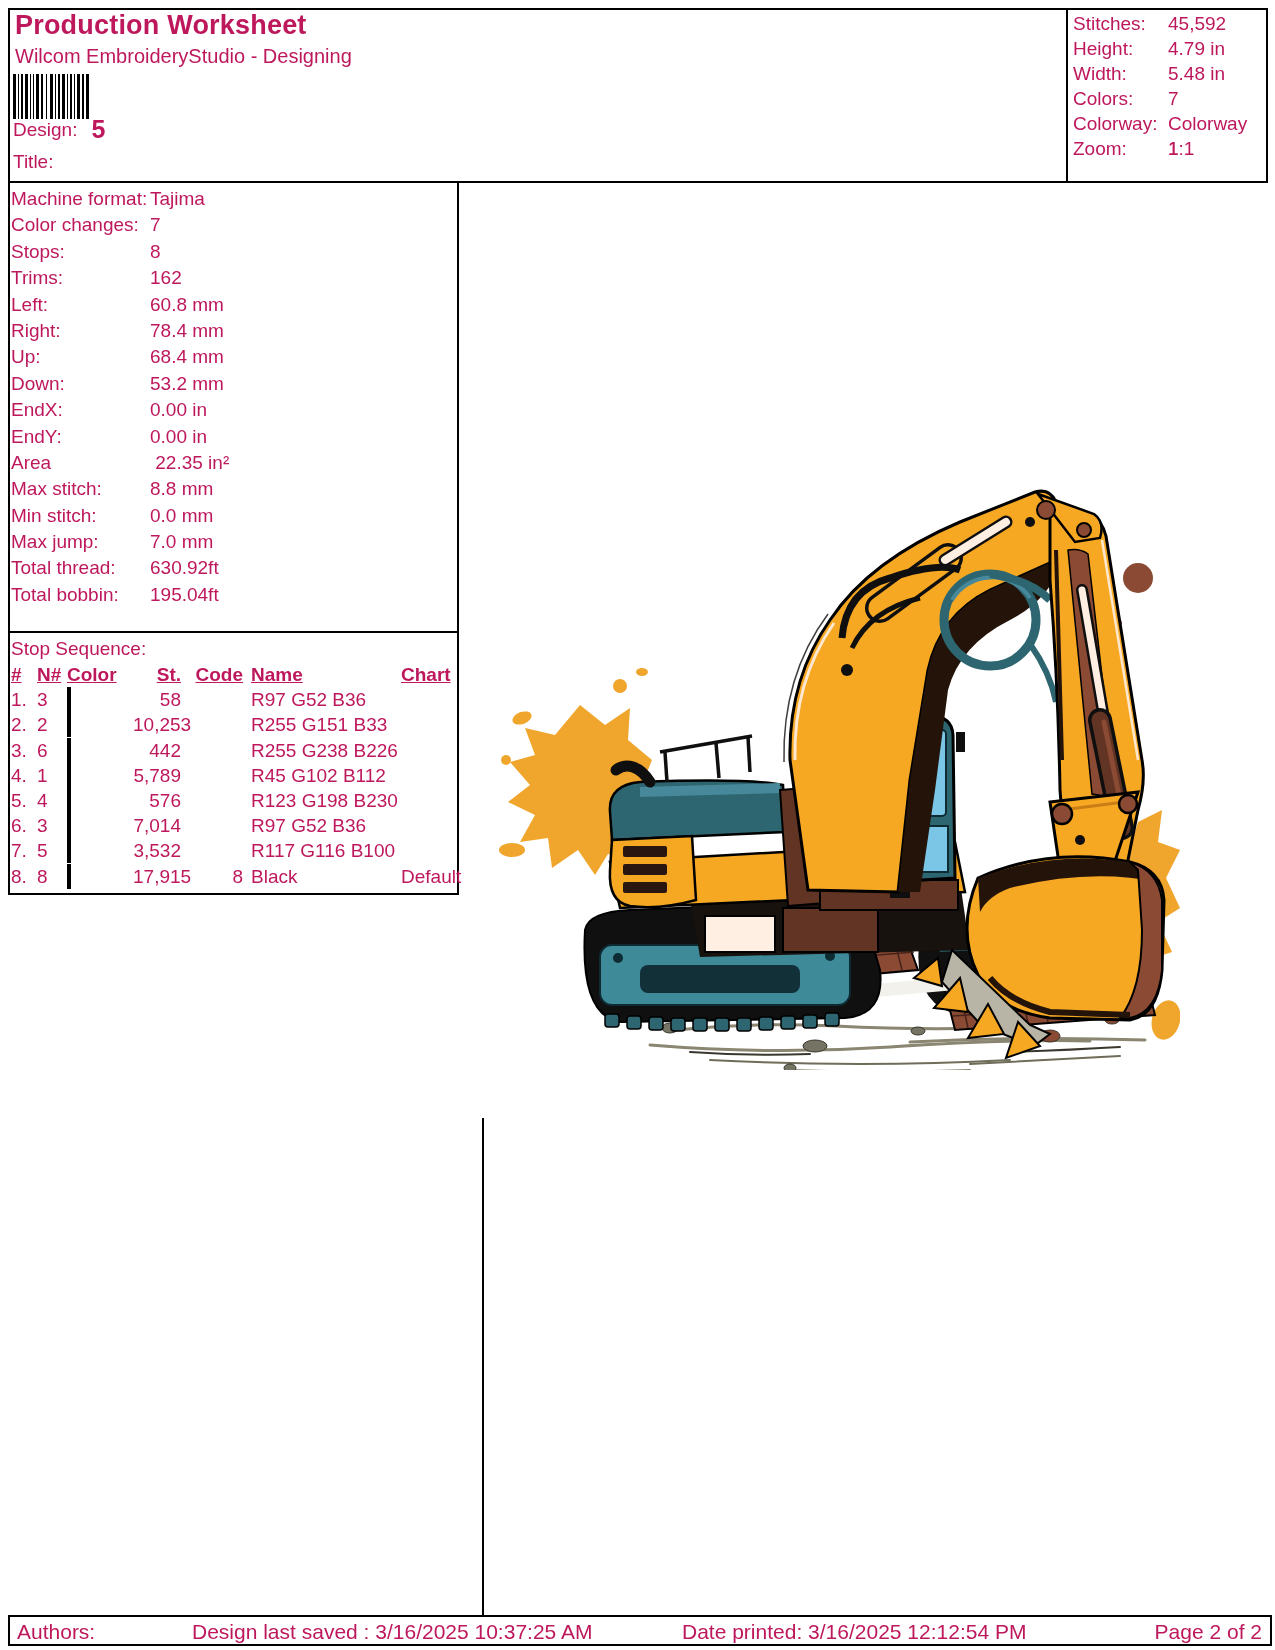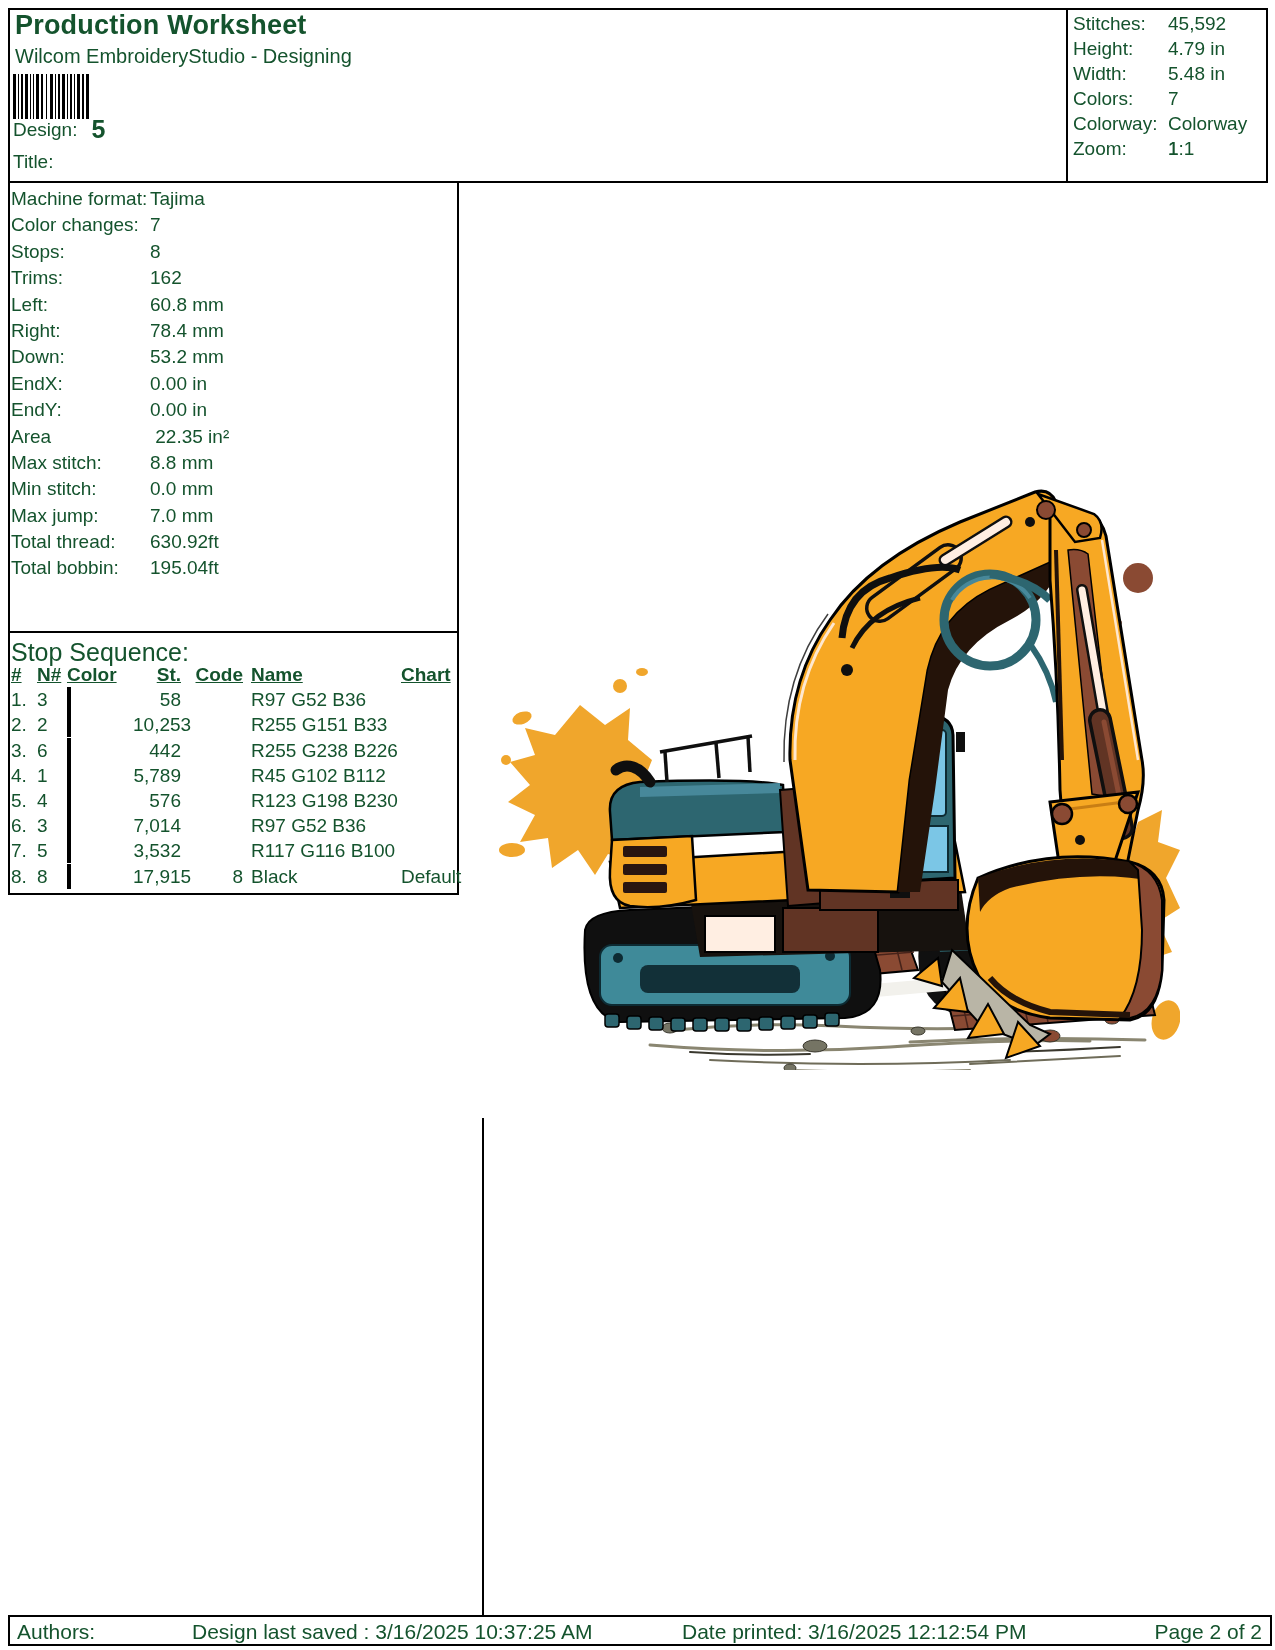--- a/index.html
+++ b/index.html
@@ -1,17 +1,17 @@
 <!DOCTYPE html>
 <html><head>
 <meta charset="utf-8">
 <style>
   html,body{margin:0;padding:0;background:#fff;}
   .page{position:relative;width:1275px;height:1650px;background:#fff;overflow:hidden;
-        font-family:"Liberation Sans",sans-serif;color:#14532d;}
+        font-family:"Liberation Sans",sans-serif;color:#be185d;}
   .box{position:absolute;border:2px solid #000;box-sizing:border-box;background:#fff;}
 
   
   .hdr-title{position:absolute;left:15px;top:10px;font-size:27px;font-weight:bold;letter-spacing:0.2px;}
   .hdr-sub{position:absolute;left:15px;top:45px;font-size:20px;}
   .barcode{position:absolute;left:13px;top:74px;width:76px;height:45px;}
   .design-row{position:absolute;left:13px;top:115px;font-size:19px;}
   .design-num{font-size:25px;font-weight:bold;margin-left:14px;vertical-align:-2px;}
   .title-row{position:absolute;left:13px;top:151px;font-size:19px;}
 
@@ -20,21 +20,21 @@
   .summary .srow{display:flex;height:25px;line-height:25px;}
   .summary .slabel{width:95px;flex:none;}
 
   
   .details{position:absolute;left:11px;top:186px;width:440px;font-size:19px;}
   .drow{display:flex;height:26.4px;line-height:26.4px;}
   .dlabel{width:139px;flex:none;}
   .dvalue{white-space:pre;}
 
   
-  .stopseq-title{position:absolute;left:11px;top:638px;font-size:25px;}
+  .stopseq-title{position:absolute;left:11px;top:638px;font-size:19px;}
   .stoptable{position:absolute;left:11px;top:662px;width:444px;font-size:19px;}
   .srow7{display:grid;grid-template-columns:26px 30px 66px 56px 62px 150px 1fr;
          height:25.2px;line-height:25.2px;align-items:center;}
   .hcell{font-weight:bold;text-decoration:underline;}
   .c-st,.c-code{text-align:right;padding-right:8px;}
   .swatch{width:57px;height:19px;border:2px solid #000;box-sizing:border-box;}
 
   
   .vline{position:absolute;width:2px;background:#000;}
 
@@ -132,20 +132,24 @@
         <span class="dlabel">Trims:</span>
         <span class="dvalue">162</span>
       </div>
     <div class="drow">
         <span class="dlabel">Left:</span>
         <span class="dvalue">60.8 mm</span>
       </div>
     <div class="drow">
         <span class="dlabel">Right:</span>
         <span class="dvalue">78.4 mm</span>
+      </div>
+    <div class="drow">
+        <span class="dlabel">Up:</span>
+        <span class="dvalue">68.4 mm</span>
       </div>
     <div class="drow">
         <span class="dlabel">Down:</span>
         <span class="dvalue">53.2 mm</span>
       </div>
     <div class="drow">
         <span class="dlabel">EndX:</span>
         <span class="dvalue">0.00 in</span>
       </div>
     <div class="drow">

